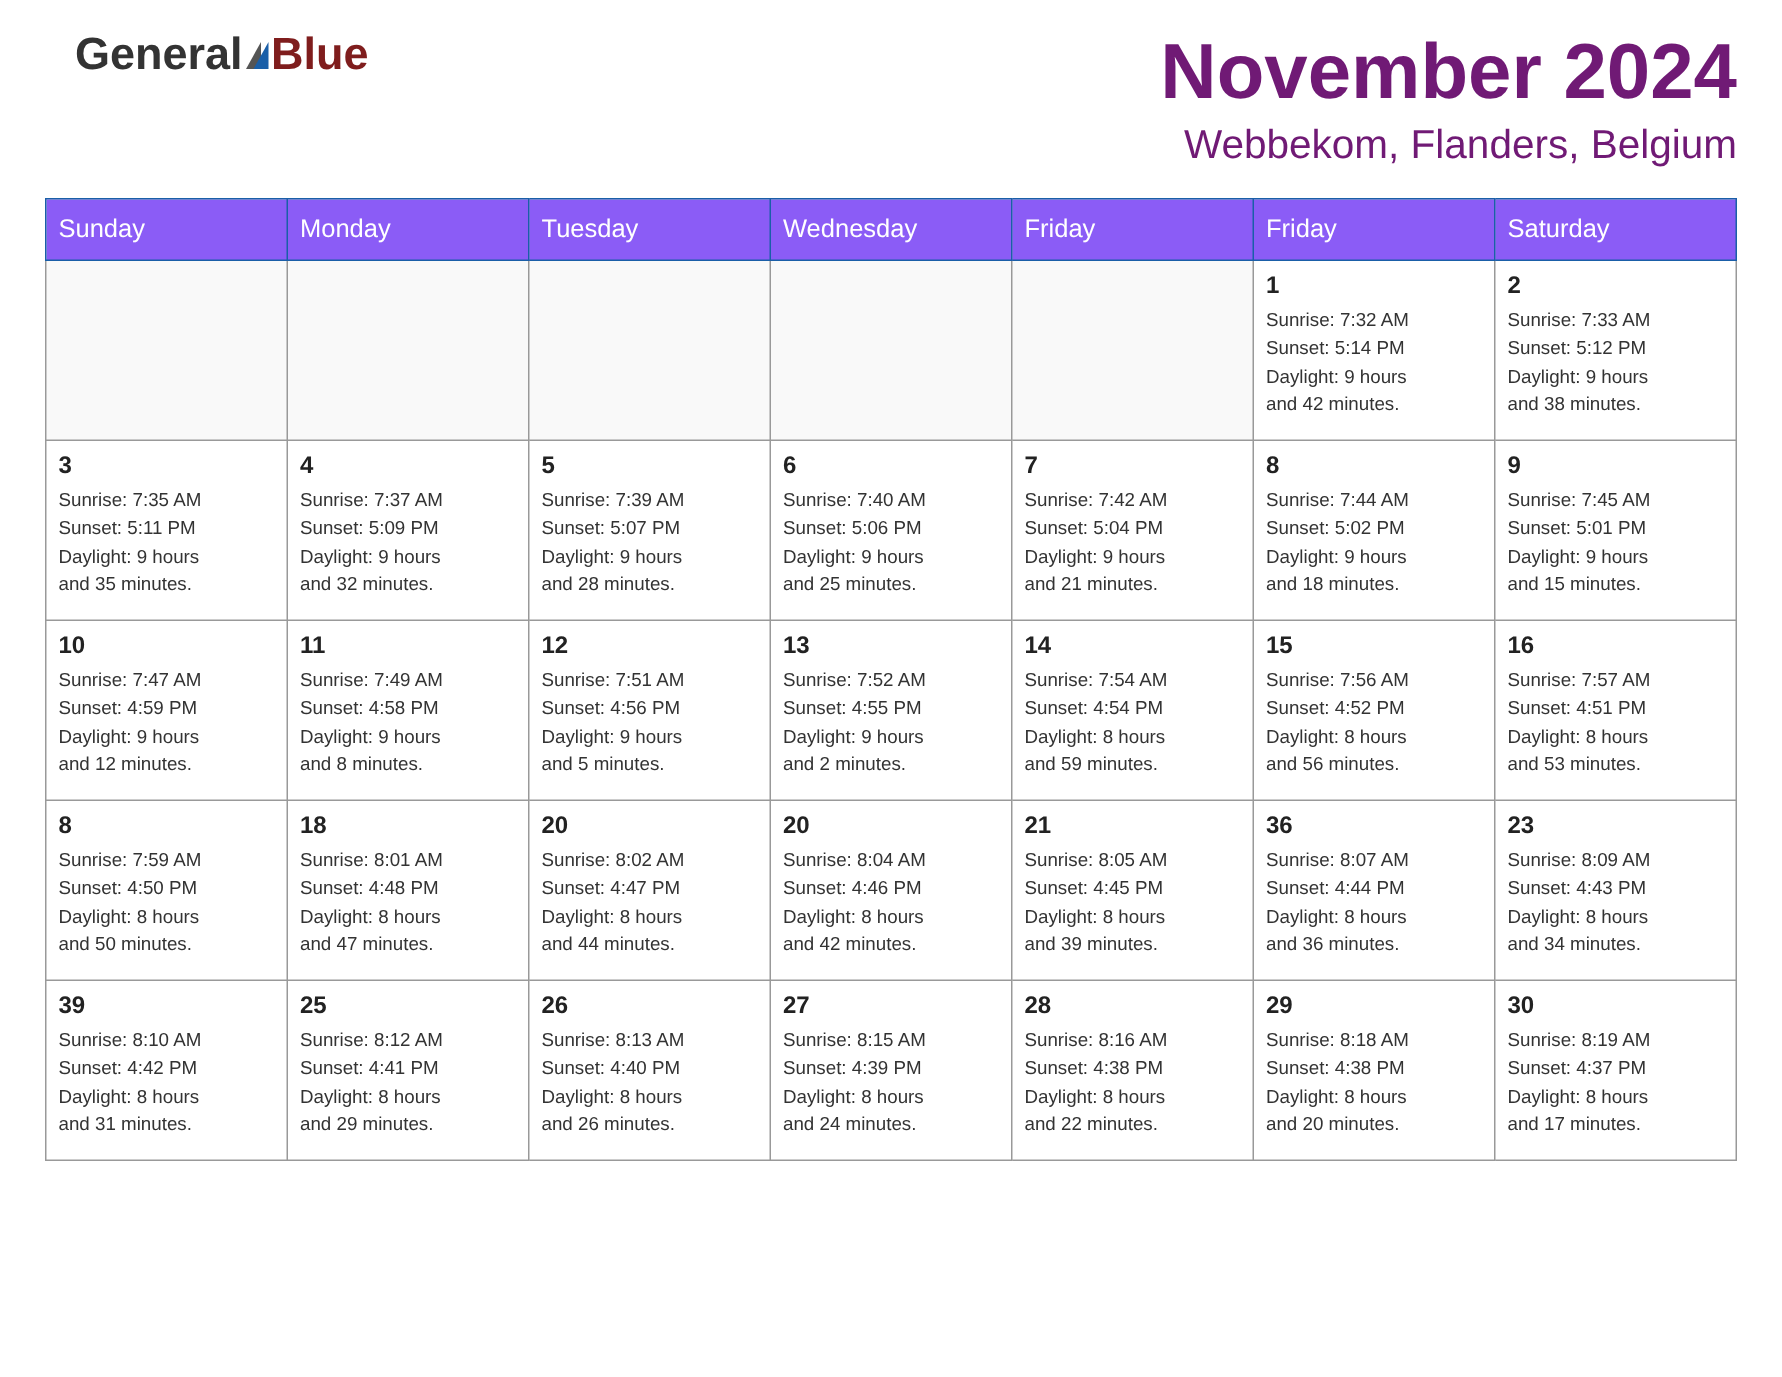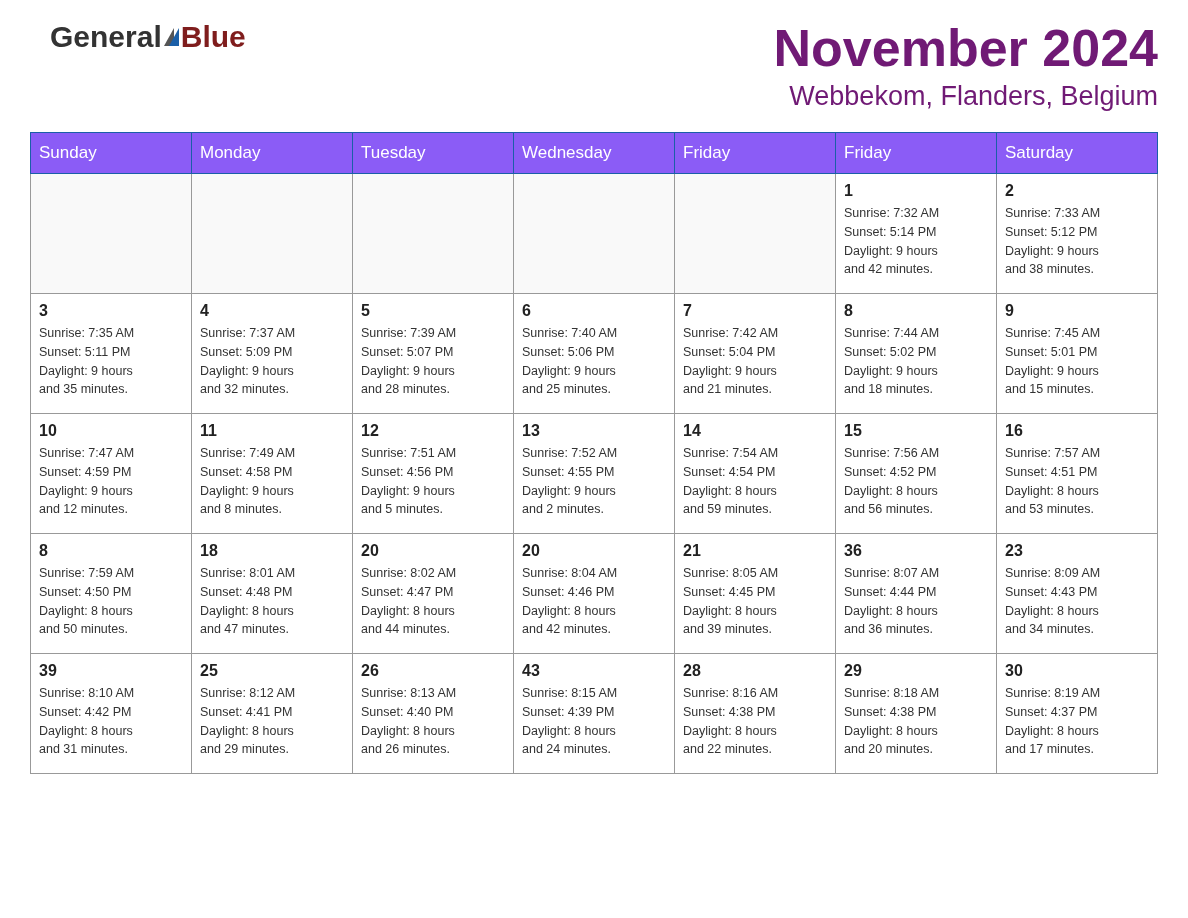--- a/index.html
+++ b/index.html
@@ -242,21 +242,21 @@
         </td>
         <td>
           <span class="day-num">25</span>
           <div class="day-info">Sunrise: 8:12 AM<br>Sunset: 4:41 PM<br>Daylight: 8 hours<br>and 29 minutes.</div>
         </td>
         <td>
           <span class="day-num">26</span>
           <div class="day-info">Sunrise: 8:13 AM<br>Sunset: 4:40 PM<br>Daylight: 8 hours<br>and 26 minutes.</div>
         </td>
         <td>
-          <span class="day-num">43</span>
+          <span class="day-num">27</span>
           <div class="day-info">Sunrise: 8:15 AM<br>Sunset: 4:39 PM<br>Daylight: 8 hours<br>and 24 minutes.</div>
         </td>
         <td>
           <span class="day-num">28</span>
           <div class="day-info">Sunrise: 8:16 AM<br>Sunset: 4:38 PM<br>Daylight: 8 hours<br>and 22 minutes.</div>
         </td>
         <td>
           <span class="day-num">29</span>
           <div class="day-info">Sunrise: 8:18 AM<br>Sunset: 4:38 PM<br>Daylight: 8 hours<br>and 20 minutes.</div>
         </td>

